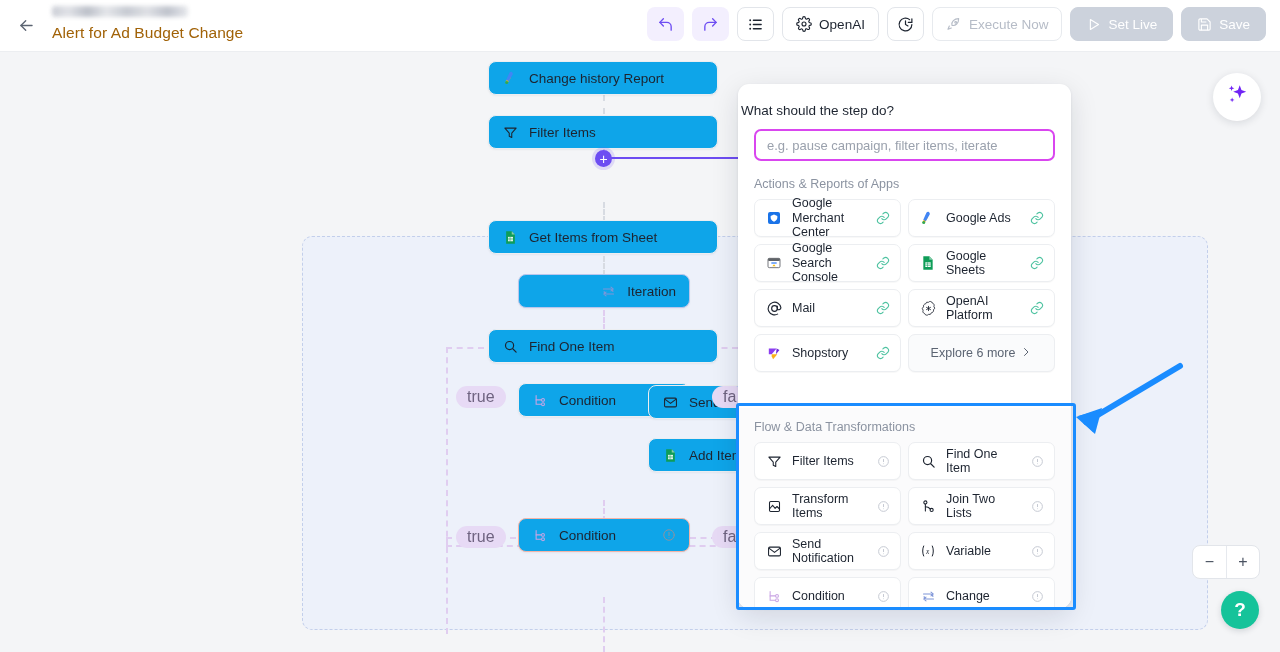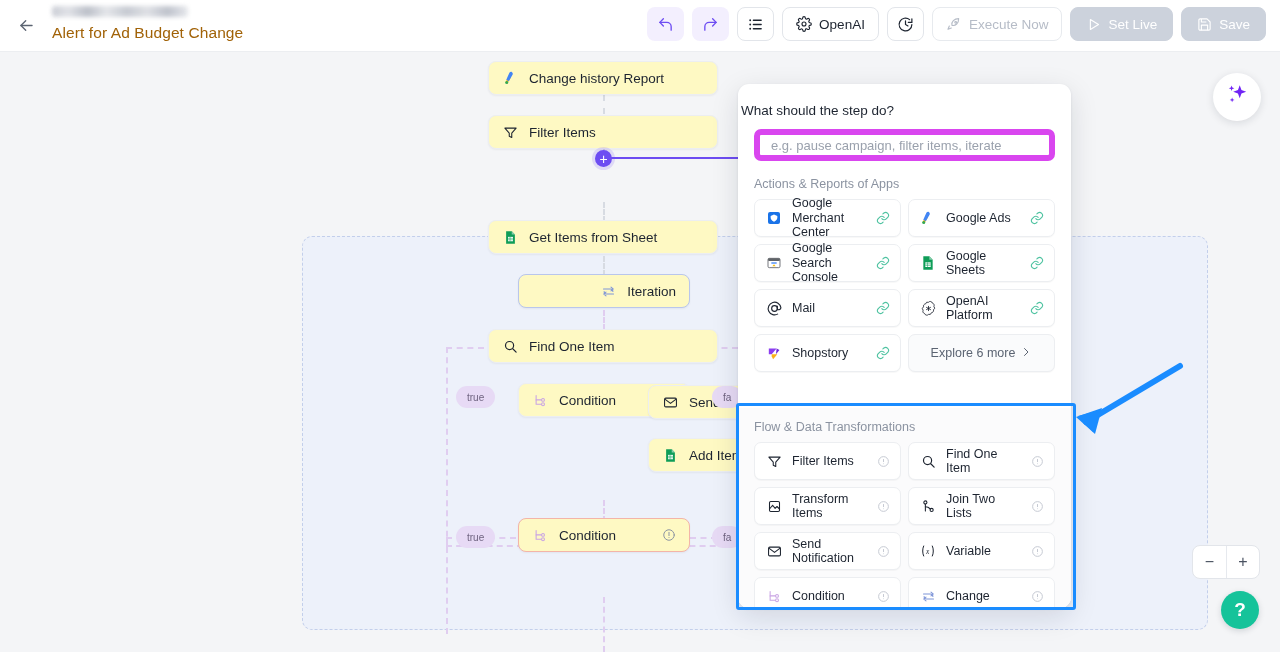--- a/index.html
+++ b/index.html
@@ -62,36 +62,36 @@
     position: absolute; left: 302px; top: 184px;
     width: 906px; height: 394px;
     background: #edf1fa; border: 1px dashed #c3cfeb; border-radius: 10px;
   }
 
   .vline { position: absolute; width: 0; border-left: 2px dashed #d7dbe2; }
   .vline.purple { border-left: 2px dashed #e0cdf0; }
 
   .node {
     position: absolute; height: 34px;
-    background: #fef9c3; border: 1px solid #eceef1; border-radius: 8px;
+    background: #0ea5e9; border: 1px solid #eceef1; border-radius: 8px;
     display: flex; align-items: center; gap: 10px;
     padding: 0 13px; font-size: 13.5px; color: #1d2430;
     box-shadow: 0 1px 2px rgba(16,24,40,.05);
     cursor: pointer;
   }
   .node .nlabel { white-space: nowrap; }
   .node.sel-blue { border: 1px solid #b9c6ec; justify-content: flex-end; }
   .node.sel-red  { border: 1px solid #f3b5a8; }
   .node .warn { margin-left: auto; color: #8b93a1; display: flex; }
   .node .ico { width: 17px; height: 17px; display: flex; align-items: center; justify-content: center; flex: none; }
 
   .pill {
     position: absolute; height: 22px; padding: 0 11px;
     background: #e7daf5; color: #6f6380; border-radius: 11px;
-    font-size: 10px; display: flex; align-items: center; z-index: 3;
+    font-size: 16px; display: flex; align-items: center; z-index: 3;
   }
   .branch-dash { position: absolute; border-top: 2px dashed #e0cdf0; }
   .branch-dash-v { position: absolute; border-left: 2px dashed #e0cdf0; }
 
   .plus-line { position: absolute; height: 2px; background: #6d4df2; z-index: 4; }
   .plus-dot {
     position: absolute; width: 17px; height: 17px; border-radius: 50%;
     background: #6d4df2; color: #fff; z-index: 5;
     display: flex; align-items: center; justify-content: center;
     font-size: 14px; line-height: 1; cursor: pointer;
@@ -128,21 +128,21 @@
   .panel {
     position: absolute; left: 738px; top: 84px;
     width: 333px; height: 524px;
     background: #fff; border-radius: 11px;
     box-shadow: 0 8px 28px rgba(16,24,40,.13), 0 1px 3px rgba(16,24,40,.08);
     z-index: 50; overflow: hidden;
   }
   .panel-q { padding: 19px 16px 0 3px; font-size: 13.5px; color: #1d2430; }
   .panel-input {
     margin: 11px 16px 0 16px; height: 32px;
-    border: 6px solid #d946ef; border-radius: 7px;
+    border: 2px solid #d946ef; border-radius: 7px;
     display: flex; align-items: center; padding: 0 11px;
     font-size: 13px; color: #9aa1ad; cursor: text;
   }
   .sec-title { padding: 16px 16px 8px 16px; font-size: 12.5px; color: #8b93a1; }
   .grid { display: grid; grid-template-columns: 1fr 1fr; gap: 7px; padding: 0 16px; }
   .card {
     height: 38px; background: #fff; border: 1px solid #eceef1; border-radius: 7px;
     display: flex; align-items: center; gap: 9px; padding: 0 10px;
     font-size: 12.5px; color: #1d2430; cursor: pointer;
     box-shadow: 0 1px 1px rgba(16,24,40,.03);

